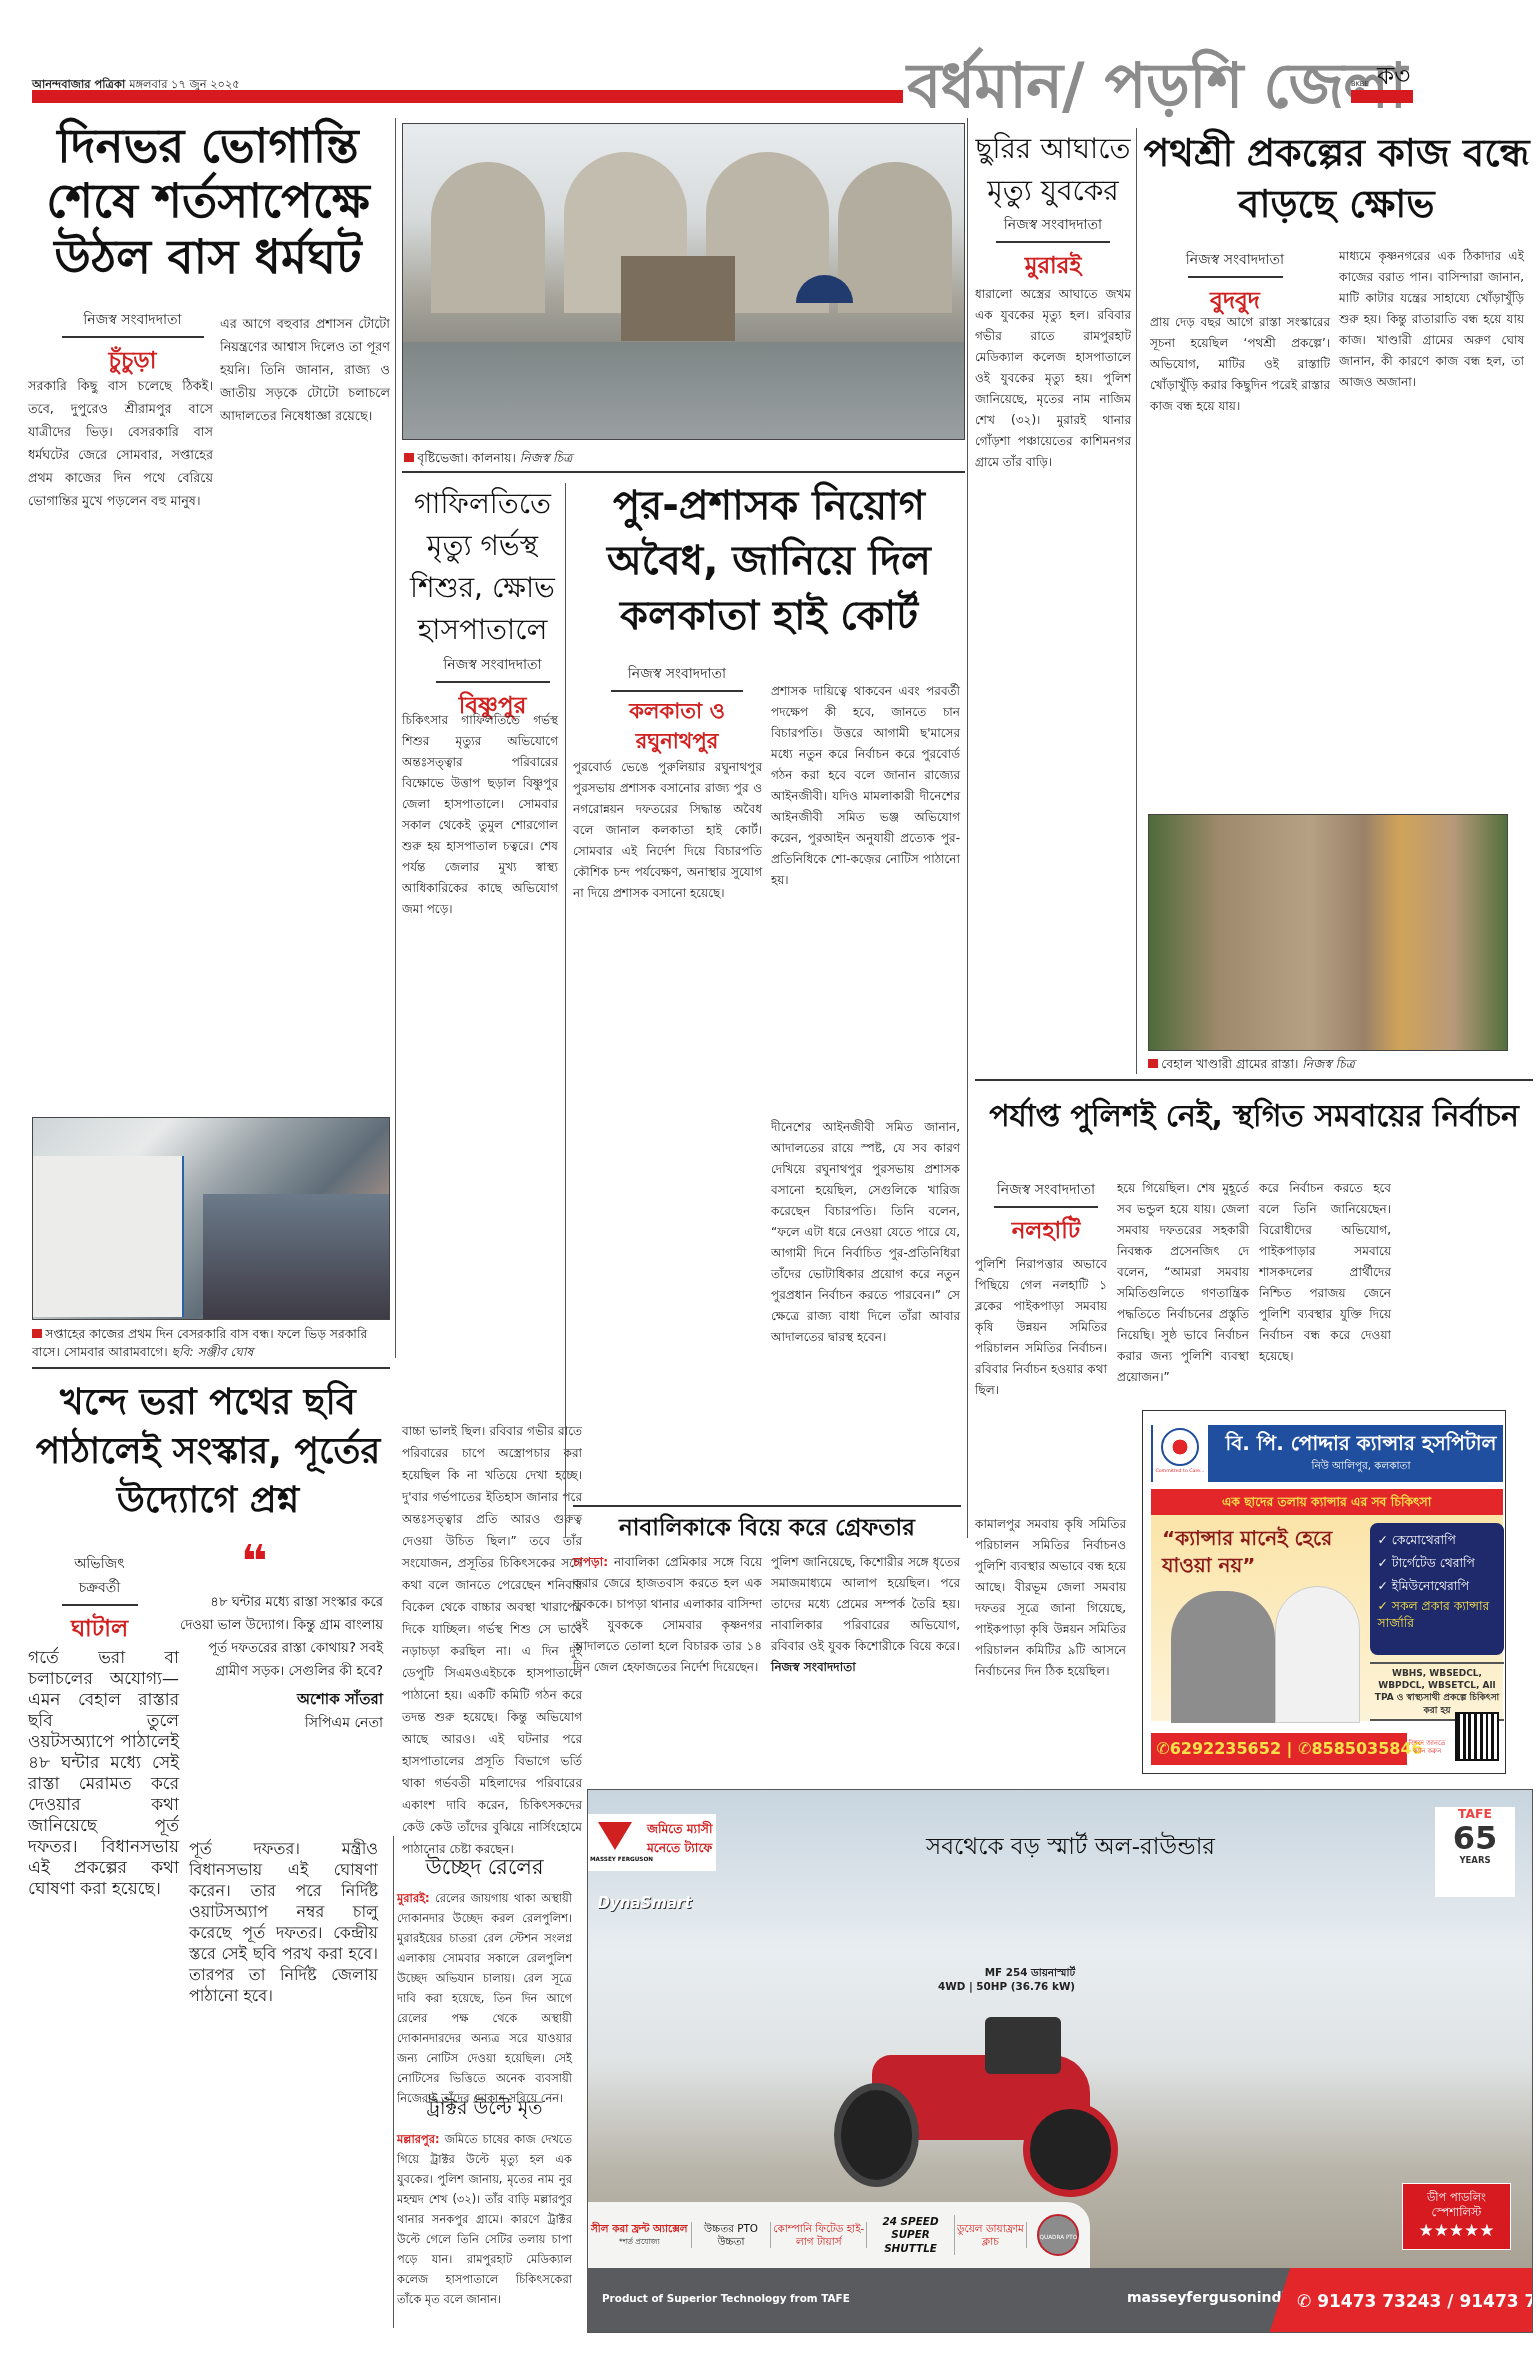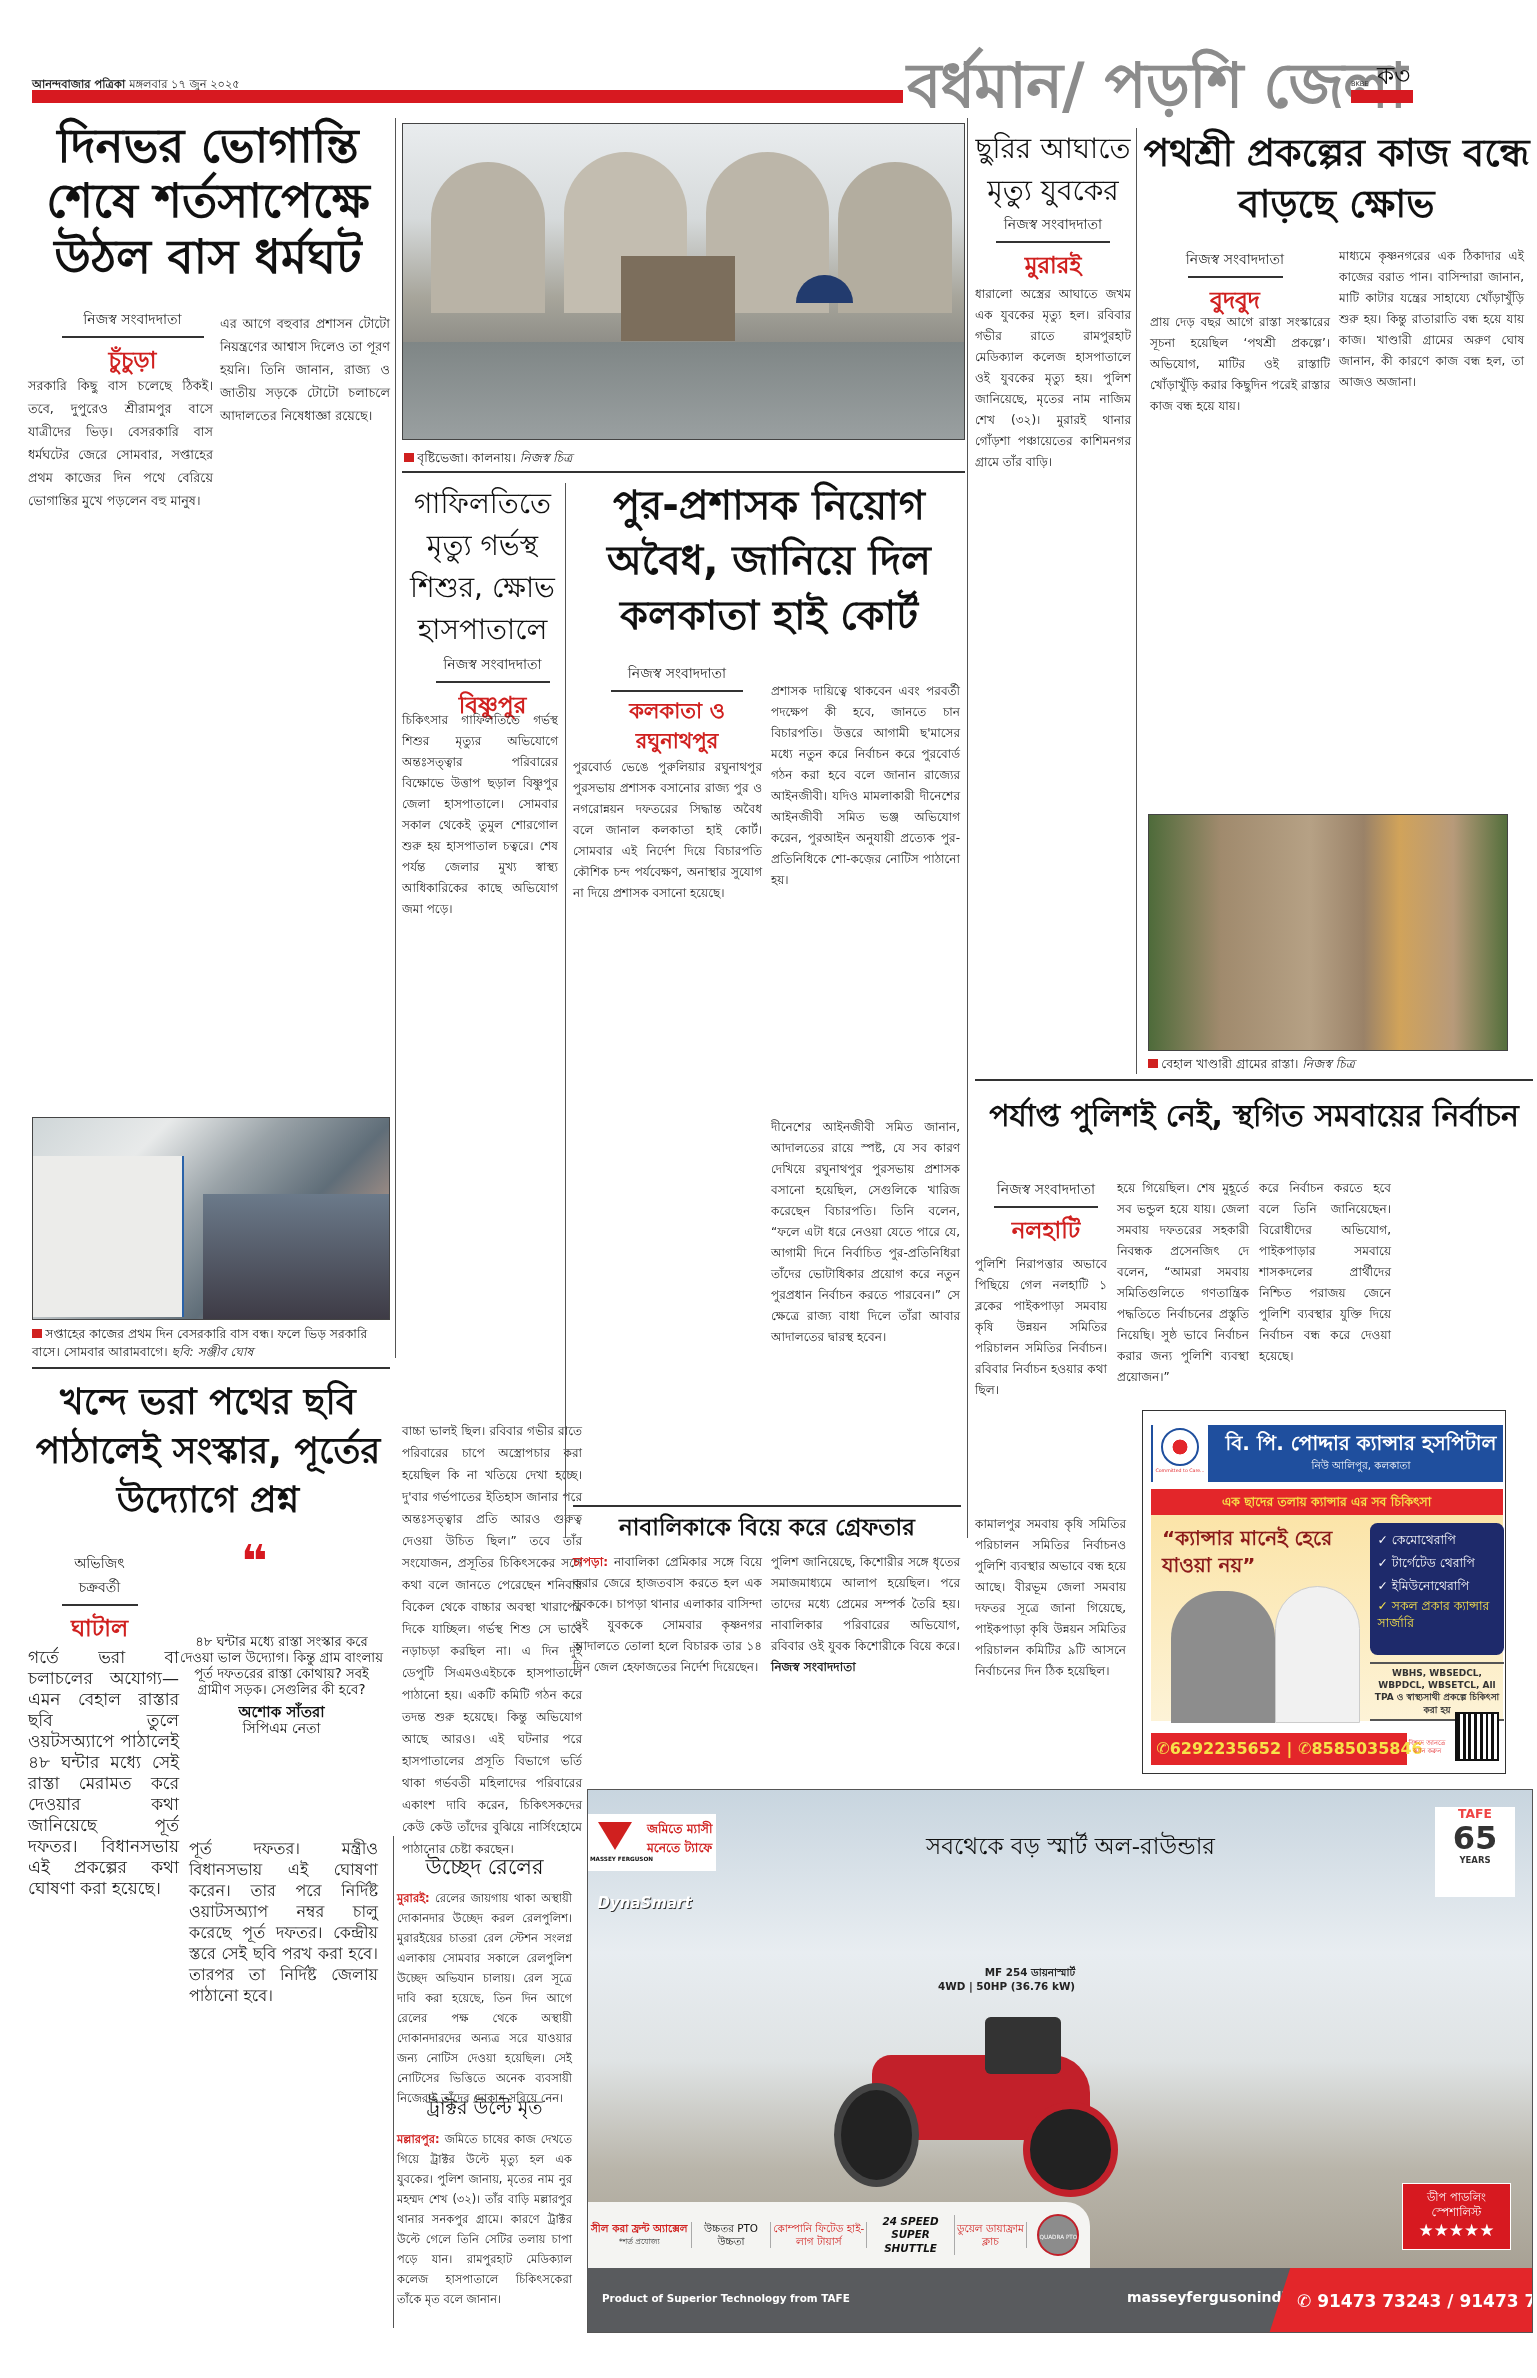--- a/index.html
+++ b/index.html
@@ -160,21 +160,21 @@
 </aside>
 
 <section>
   <h1 class="abs hl" style="left:28px;top:1377px;width:360px;font-size:36px;line-height:49px">খন্দে ভরা পথের ছবি পাঠালেই সংস্কার, পূর্তের উদ্যোগে প্রশ্ন</h1>
   <div class="abs" style="left:57px;top:1552px;width:85px">
     <div class="byline">অভিজিৎ চক্রবর্তী</div>
     <div class="byline-rule" style="width:76px"></div>
     <div class="place">ঘাটাল</div>
   </div>
   <div class="abs" style="left:241px;top:1543px;font-size:45px;color:#d71920;font-weight:bold;line-height:38px">❝</div>
-  <div class="abs" style="left:180px;top:1634px;width:203px;text-align:center;font-size:13.2px;line-height:16px">
+  <div class="abs" style="left:180px;top:1590px;width:203px;text-align:right;font-size:13.2px;line-height:23px">
     <div>৪৮ ঘন্টার মধ্যে রাস্তা সংস্কার করে দেওয়া ভাল উদ্যোগ। কিন্তু গ্রাম বাংলায় পূর্ত দফতরের রাস্তা কোথায়? সবই গ্রামীণ সড়ক। সেগুলির কী হবে?</div>
     <div style="font-weight:bold;font-size:15px;margin-top:5.7px">অশোক সাঁতরা</div>
     <div style="font-size:14px">সিপিএম নেতা</div>
   </div>
   <p class="abs body" style="left:28px;top:1647px;width:151px;font-size:17px;line-height:21px">গর্তে ভরা বা চলাচলের অযোগ্য— এমন বেহাল রাস্তার ছবি তুলে ওয়টসঅ্যাপে পাঠালেই ৪৮ ঘন্টার মধ্যে সেই রাস্তা মেরামত করে দেওয়ার কথা জানিয়েছে পূর্ত দফতর। বিধানসভায় এই প্রকল্পের কথা ঘোষণা করা হয়েছে।</p>
   <p class="abs body" style="left:189px;top:1838px;width:189px;font-size:16px;line-height:21px">পূর্ত দফতর। মন্ত্রীও বিধানসভায় এই ঘোষণা করেন। তার পরে নির্দিষ্ট ওয়াটসঅ্যাপ নম্বর চালু করেছে পূর্ত দফতর। কেন্দ্রীয় স্তরে সেই ছবি পরখ করা হবে। তারপর তা নির্দিষ্ট জেলায় পাঠানো হবে।</p>
 </section>
 <div class="vrule" style="left:393px;top:1836px;height:492px"></div>
 
 <section>

